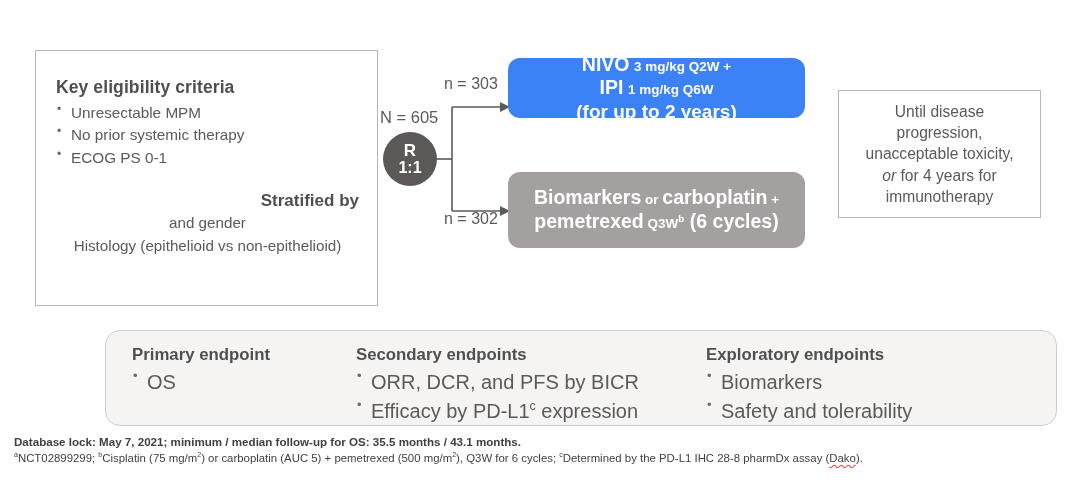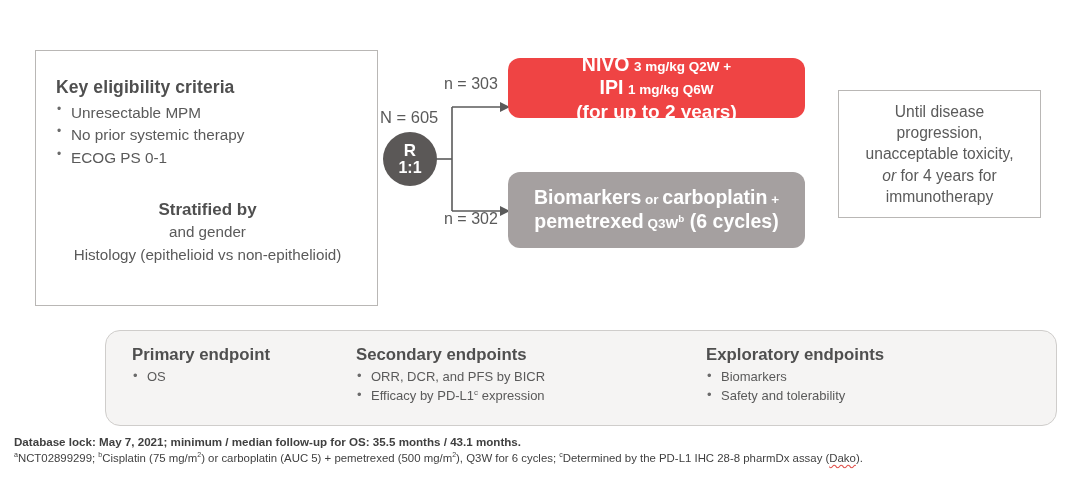--- a/index.html
+++ b/index.html
@@ -55,25 +55,25 @@
   }
   .elig-list li::before {
     content: "\2022";
     position: absolute;
     left: 1px;
     top: -1px;
     font-size: 12px;
     color: #6a6a6a;
   }
   .strat-title {
-    text-align: center;
+    text-align: right;
     font-size: 17px;
     font-weight: bold;
     color: #4f4f4f;
-    margin-top: 31px;
+    margin-top: 22px;
   }
   .strat-line {
     text-align: center;
     font-size: 15.2px;
     color: #5a5a5a;
     line-height: 1.35;
     margin-top: 2px;
   }
 
   
@@ -142,21 +142,21 @@
     justify-content: center;
     text-align: center;
     box-sizing: border-box;
     padding: 0 12px;
   }
   #arm-nivo-ipi {
     left: 508px;
     top: 58px;
     width: 297px;
     height: 60px;
-    background: #ef4444;
+    background: #3b82f6;
   }
   #arm-chemo {
     left: 508px;
     top: 172px;
     width: 297px;
     height: 76px;
     background: #a5a0a0;
   }
   .arm-text { line-height: 1.22; }
   .drug-name {
@@ -224,21 +224,21 @@
     font-weight: bold;
     color: #4f4f4f;
     margin-bottom: 3px;
   }
   .endpoint-list {
     list-style: none;
     margin: 0;
     padding: 0;
   }
   .endpoint-list li {
-    font-size: 13px;
+    font-size: 20px;
     color: #5a5a5a;
     line-height: 1.45;
     position: relative;
     padding-left: 15px;
   }
   .endpoint-list li::before {
     content: "\2022";
     position: absolute;
     left: 1px;
     top: -1px;

